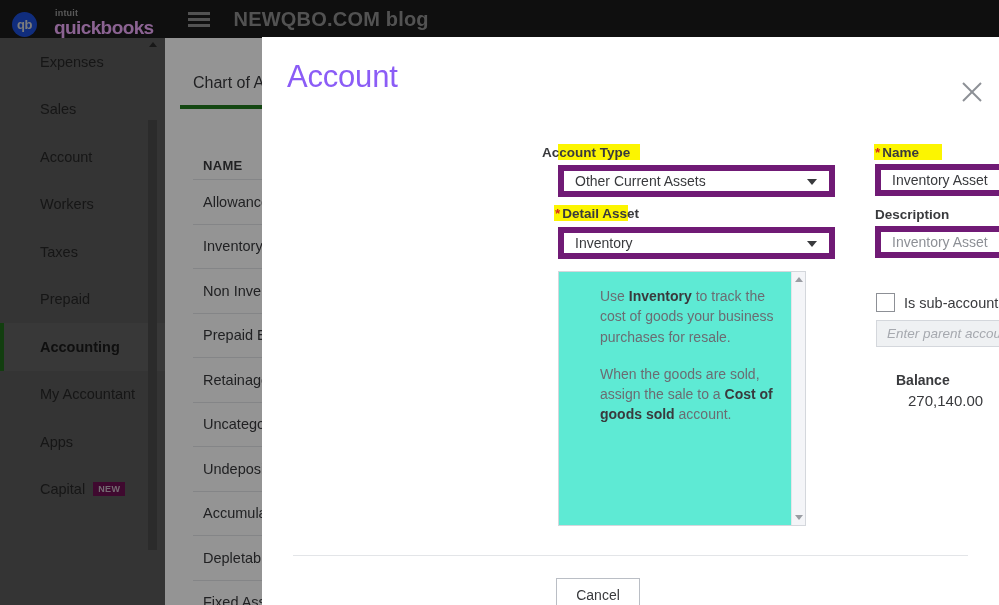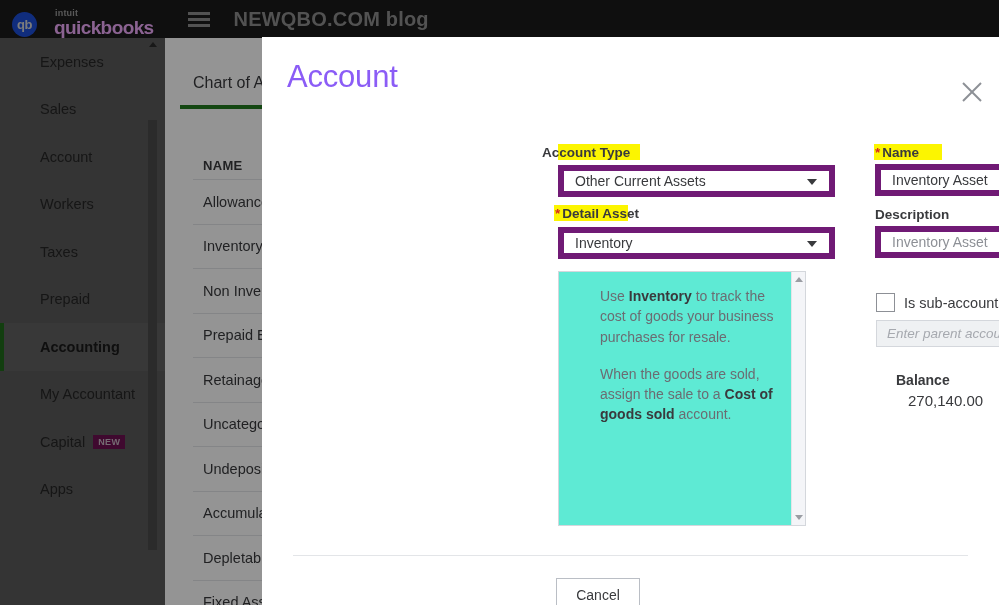--- a/index.html
+++ b/index.html
@@ -210,25 +210,25 @@
         <div class="nav-item">
           <span>Prepaid</span>
         </div>
         <div class="nav-item active">
           <span>Accounting</span>
         </div>
         <div class="nav-item">
           <span>My Accountant</span>
         </div>
         <div class="nav-item">
+          <span>Apps</span>
+        </div>
+        <div class="nav-item">
           <span>Capital</span>
           <span class="badge-new">NEW</span>
-        </div>
-        <div class="nav-item">
-          <span>Apps</span>
         </div>
       </div>
     <div class="sb-track">
       <div class="sb-arrow-up"></div>
       <div class="sb-thumb"></div>
     </div>
   </div>
 
   <div class="bgpage">
     <div class="coa-tab">Chart of Accounts</div>

